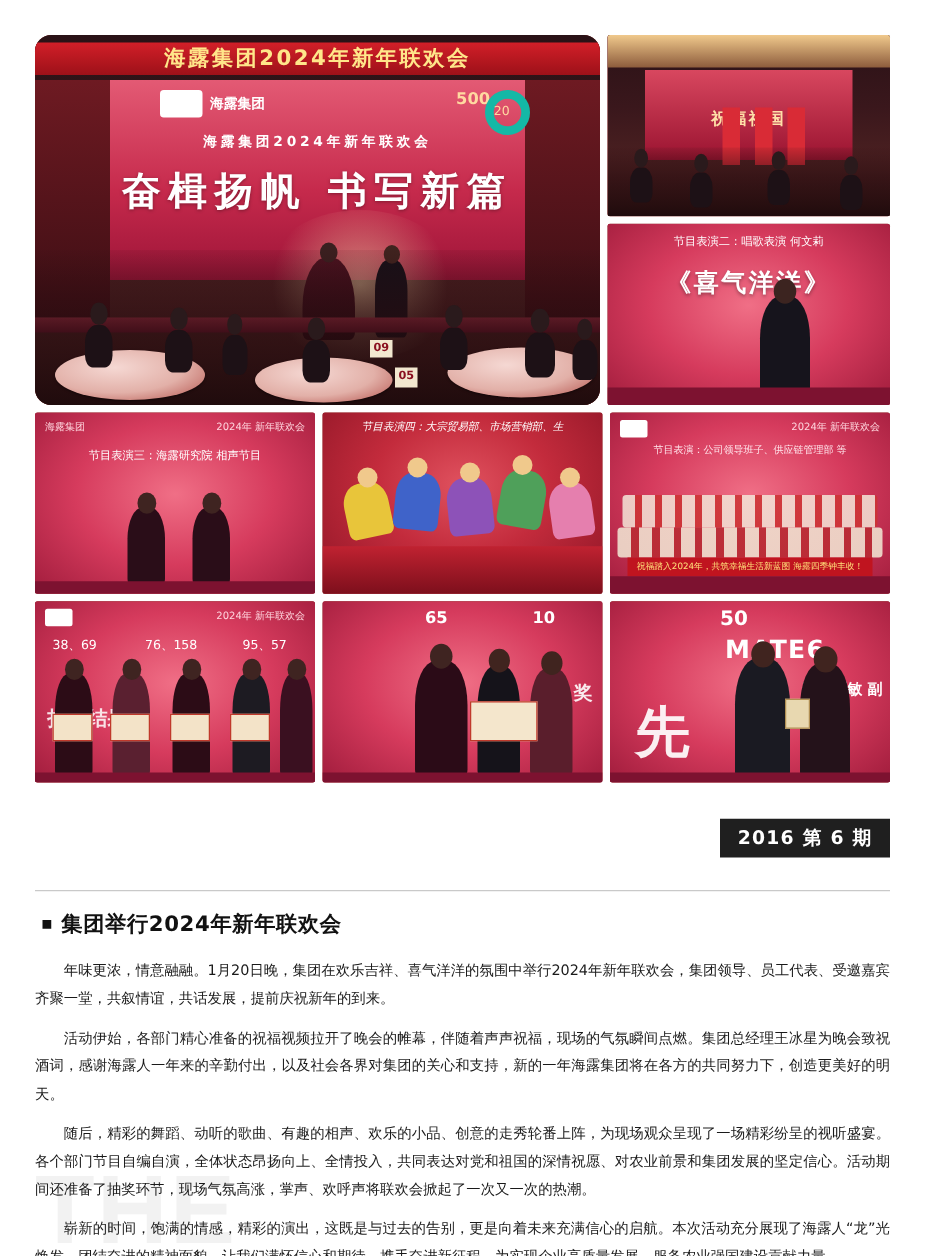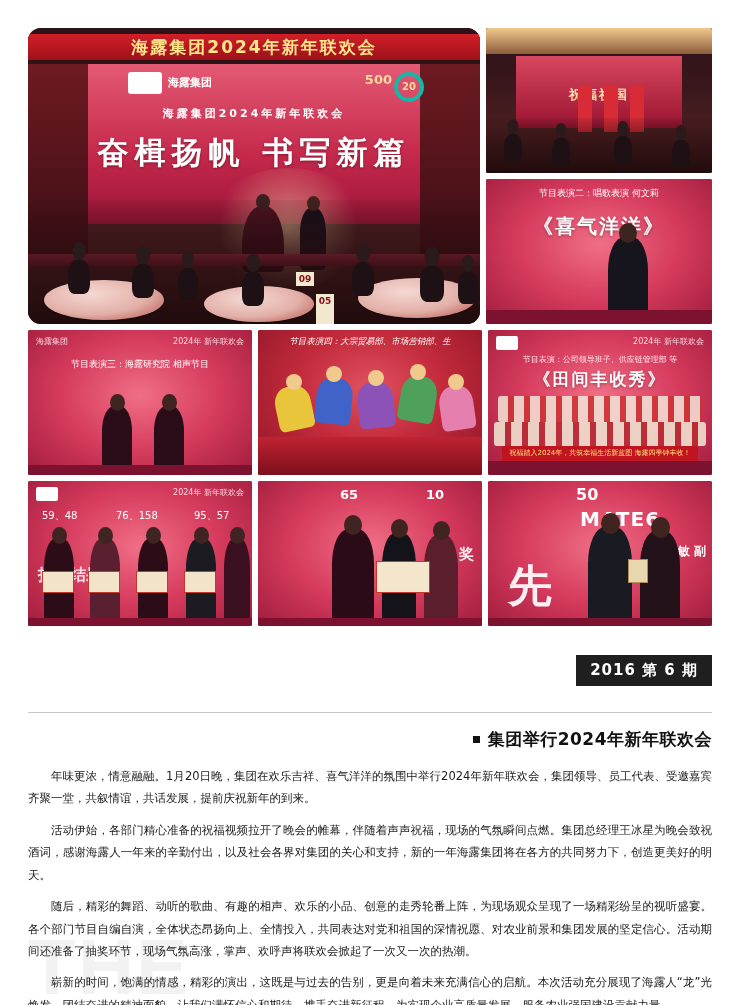--- a/index.html
+++ b/index.html
@@ -192,21 +192,20 @@
   }
   .headline {
     font-size: 17px;
     font-weight: 700;
     letter-spacing: .5px;
     color: #111;
     display: flex;
     align-items: center;
     gap: 8px;
     margin: 0 0 14px 6px;
-    justify-content: flex-end;
   }
   .bullet-sq {
     display: inline-block;
     width: 7px;
     height: 7px;
     background: #111;
     flex: 0 0 auto;
   }
   .article p {
     margin: 0 0 9px 0;
@@ -236,21 +235,21 @@
         </div>
 
         <div style="position:absolute;left:58px;right:58px;top:36px;height:160px;background:linear-gradient(180deg,#e35a74 0%,#c62a4c 55%,#9d1438 100%);"></div>
 
         <div style="position:absolute;left:0;top:36px;width:60px;height:190px;background:linear-gradient(180deg,#6e1a22,#3d0e14);"></div>
         <div style="position:absolute;right:0;top:36px;width:60px;height:190px;background:linear-gradient(180deg,#6e1a22,#3d0e14);"></div>
 
         <div style="position:absolute;left:100px;top:44px;width:34px;height:22px;background:#fff;border-radius:3px;"></div>
         <div style="position:absolute;left:140px;top:47px;font-size:11px;color:#fff;font-weight:700;">海露集团</div>
         <div style="position:absolute;right:88px;top:44px;font-size:13px;color:#ffd9a0;font-weight:700;">500</div>
-        <div style="position:absolute;right:56px;top:44px;width:22px;height:22px;border:4px solid #14b8a6;border-radius:50%;color:#ffd9a0;font-size:10px;text-align:center;line-height:22px;font-weight:700;">20</div>
+        <div style="position:absolute;right:56px;top:44px;width:22px;height:22px;border:7px solid #14b8a6;border-radius:50%;color:#ffd9a0;font-size:10px;line-height:22px;font-weight:400;">20</div>
 
         <div class="screen-text" style="top:78px;font-size:11px;letter-spacing:3px;">
           <span>海露集团2024年新年联欢会</span>
         </div>
 
         <div class="screen-text calligraphy" style="top:104px;font-size:31px;letter-spacing:6px;">
           <span>奋楫扬帆  书写新篇</span>
         </div>
 
         <div class="spotlight" style="left:180px;top:140px;width:160px;height:120px;"></div>
@@ -259,21 +258,21 @@
         <div class="suit" style="left:272px;top:180px;width:26px;height:62px;"></div>
         <div style="position:absolute;left:279px;top:168px;width:13px;height:15px;border-radius:50%;background:#40241f;"></div>
 
         <div style="position:absolute;left:0;right:0;top:226px;height:12px;background:linear-gradient(180deg,#b4344a,#7d1630);"></div>
 
         <div class="audience"></div>
         <div class="table-round" style="left:16px;top:252px;width:120px;height:40px;"></div>
         <div class="table-round" style="left:176px;top:258px;width:110px;height:36px;"></div>
         <div class="table-round" style="left:330px;top:250px;width:118px;height:40px;"></div>
         <div style="position:absolute;left:268px;top:244px;width:18px;height:14px;background:#f2e7cf;color:#8a1020;font-size:9px;text-align:center;line-height:14px;font-weight:700;">09</div>
-        <div style="position:absolute;left:288px;top:266px;width:18px;height:30px;background:#f2e7cf;color:#8a1020;font-size:9px;text-align:center;line-height:14px;font-weight:700;">05</div>
+        <div style="position:absolute;left:288px;top:266px;width:18px;height:16px;background:#f2e7cf;color:#8a1020;font-size:9px;text-align:center;line-height:14px;font-weight:700;">05</div>
 
         <div class="person head" style="left:40px;top:232px;width:22px;height:34px;"></div>
         <div class="person head" style="left:104px;top:236px;width:22px;height:34px;"></div>
         <div class="person head" style="left:150px;top:240px;width:20px;height:32px;"></div>
         <div class="person head" style="left:214px;top:244px;width:22px;height:34px;"></div>
         <div class="person head" style="left:324px;top:234px;width:22px;height:34px;"></div>
         <div class="person head" style="left:392px;top:238px;width:24px;height:36px;"></div>
         <div class="person head" style="left:430px;top:244px;width:20px;height:32px;"></div>
       </div>
 
@@ -345,40 +344,37 @@
         <div style="position:absolute;left:0;right:0;bottom:0;height:38px;background:linear-gradient(180deg,#c02231,#7d0f1c);"></div>
       </div>
 
       <div class="cell" style="width:226px;height:145px;">
         <div class="stage-pink"></div>
         <div style="position:absolute;left:8px;top:6px;width:22px;height:14px;background:#fff;border-radius:2px;"></div>
         <div style="position:absolute;right:8px;top:6px;font-size:8px;color:#ffd4dd;">2024年 新年联欢会</div>
         <div style="position:absolute;left:0;right:0;top:24px;text-align:center;font-size:8px;color:#ffe3ea;white-space:nowrap;overflow:hidden;">
           <span>节目表演：公司领导班子、供应链管理部 等</span>
         </div>
-        <div class="screen-text calligraphy" style="top:38px;font-size:17px;letter-spacing:2px;">
-          <span>《田间丰收秀》</span>
-        </div>
 
         <div style="position:absolute;left:10px;right:10px;top:66px;height:26px;background:repeating-linear-gradient(90deg,#f3e6d8 0 10px,#c33 10px 16px);opacity:.85;border-radius:3px;"></div>
         <div style="position:absolute;left:6px;right:6px;top:92px;height:24px;background:repeating-linear-gradient(90deg,#efe0cf 0 11px,#b82b33 11px 17px);opacity:.9;border-radius:3px;"></div>
         <div style="position:absolute;left:14px;right:14px;top:116px;height:15px;background:#c0141f;color:#ffe07a;font-size:7px;text-align:center;line-height:15px;white-space:nowrap;overflow:hidden;">
           <span>祝福踏入2024年，共筑幸福生活新蓝图  海露四季钟丰收！</span>
         </div>
         <div style="position:absolute;left:0;right:0;bottom:0;height:14px;background:#7d1230;"></div>
       </div>
     </div>
 
     <div class="row">
 
       <div class="cell" style="width:226px;height:145px;">
         <div class="stage-pink"></div>
         <div style="position:absolute;left:8px;top:6px;width:22px;height:14px;background:#fff;border-radius:2px;"></div>
         <div style="position:absolute;right:8px;top:6px;font-size:8px;color:#ffd4dd;">2024年 新年联欢会</div>
-        <div style="position:absolute;left:14px;top:28px;font-size:10px;color:#fff;">59、48</div>
+        <div style="position:absolute;left:14px;top:28px;font-size:10px;color:#fff;">38、69</div>
         <div style="position:absolute;left:88px;top:28px;font-size:10px;color:#fff;">76、158</div>
         <div style="position:absolute;left:166px;top:28px;font-size:10px;color:#fff;">95、57</div>
         <div style="position:absolute;left:10px;top:84px;font-size:16px;color:#ffffff;font-weight:700;opacity:.85;">投票结果</div>
 
         <div style="position:absolute;left:16px;top:58px;width:30px;height:82px;background:#2c0c16;border-radius:36% 36% 6% 6%;"></div>
         <div style="position:absolute;left:24px;top:46px;width:15px;height:17px;border-radius:50%;background:#3f2421;"></div>
         <div style="position:absolute;left:14px;top:90px;width:30px;height:20px;background:#f3e3c8;border:1px solid #c0392b;"></div>
 
         <div style="position:absolute;left:62px;top:58px;width:30px;height:82px;background:#5a2030;border-radius:36% 36% 6% 6%;"></div>
         <div style="position:absolute;left:70px;top:46px;width:15px;height:17px;border-radius:50%;background:#3f2421;"></div>

